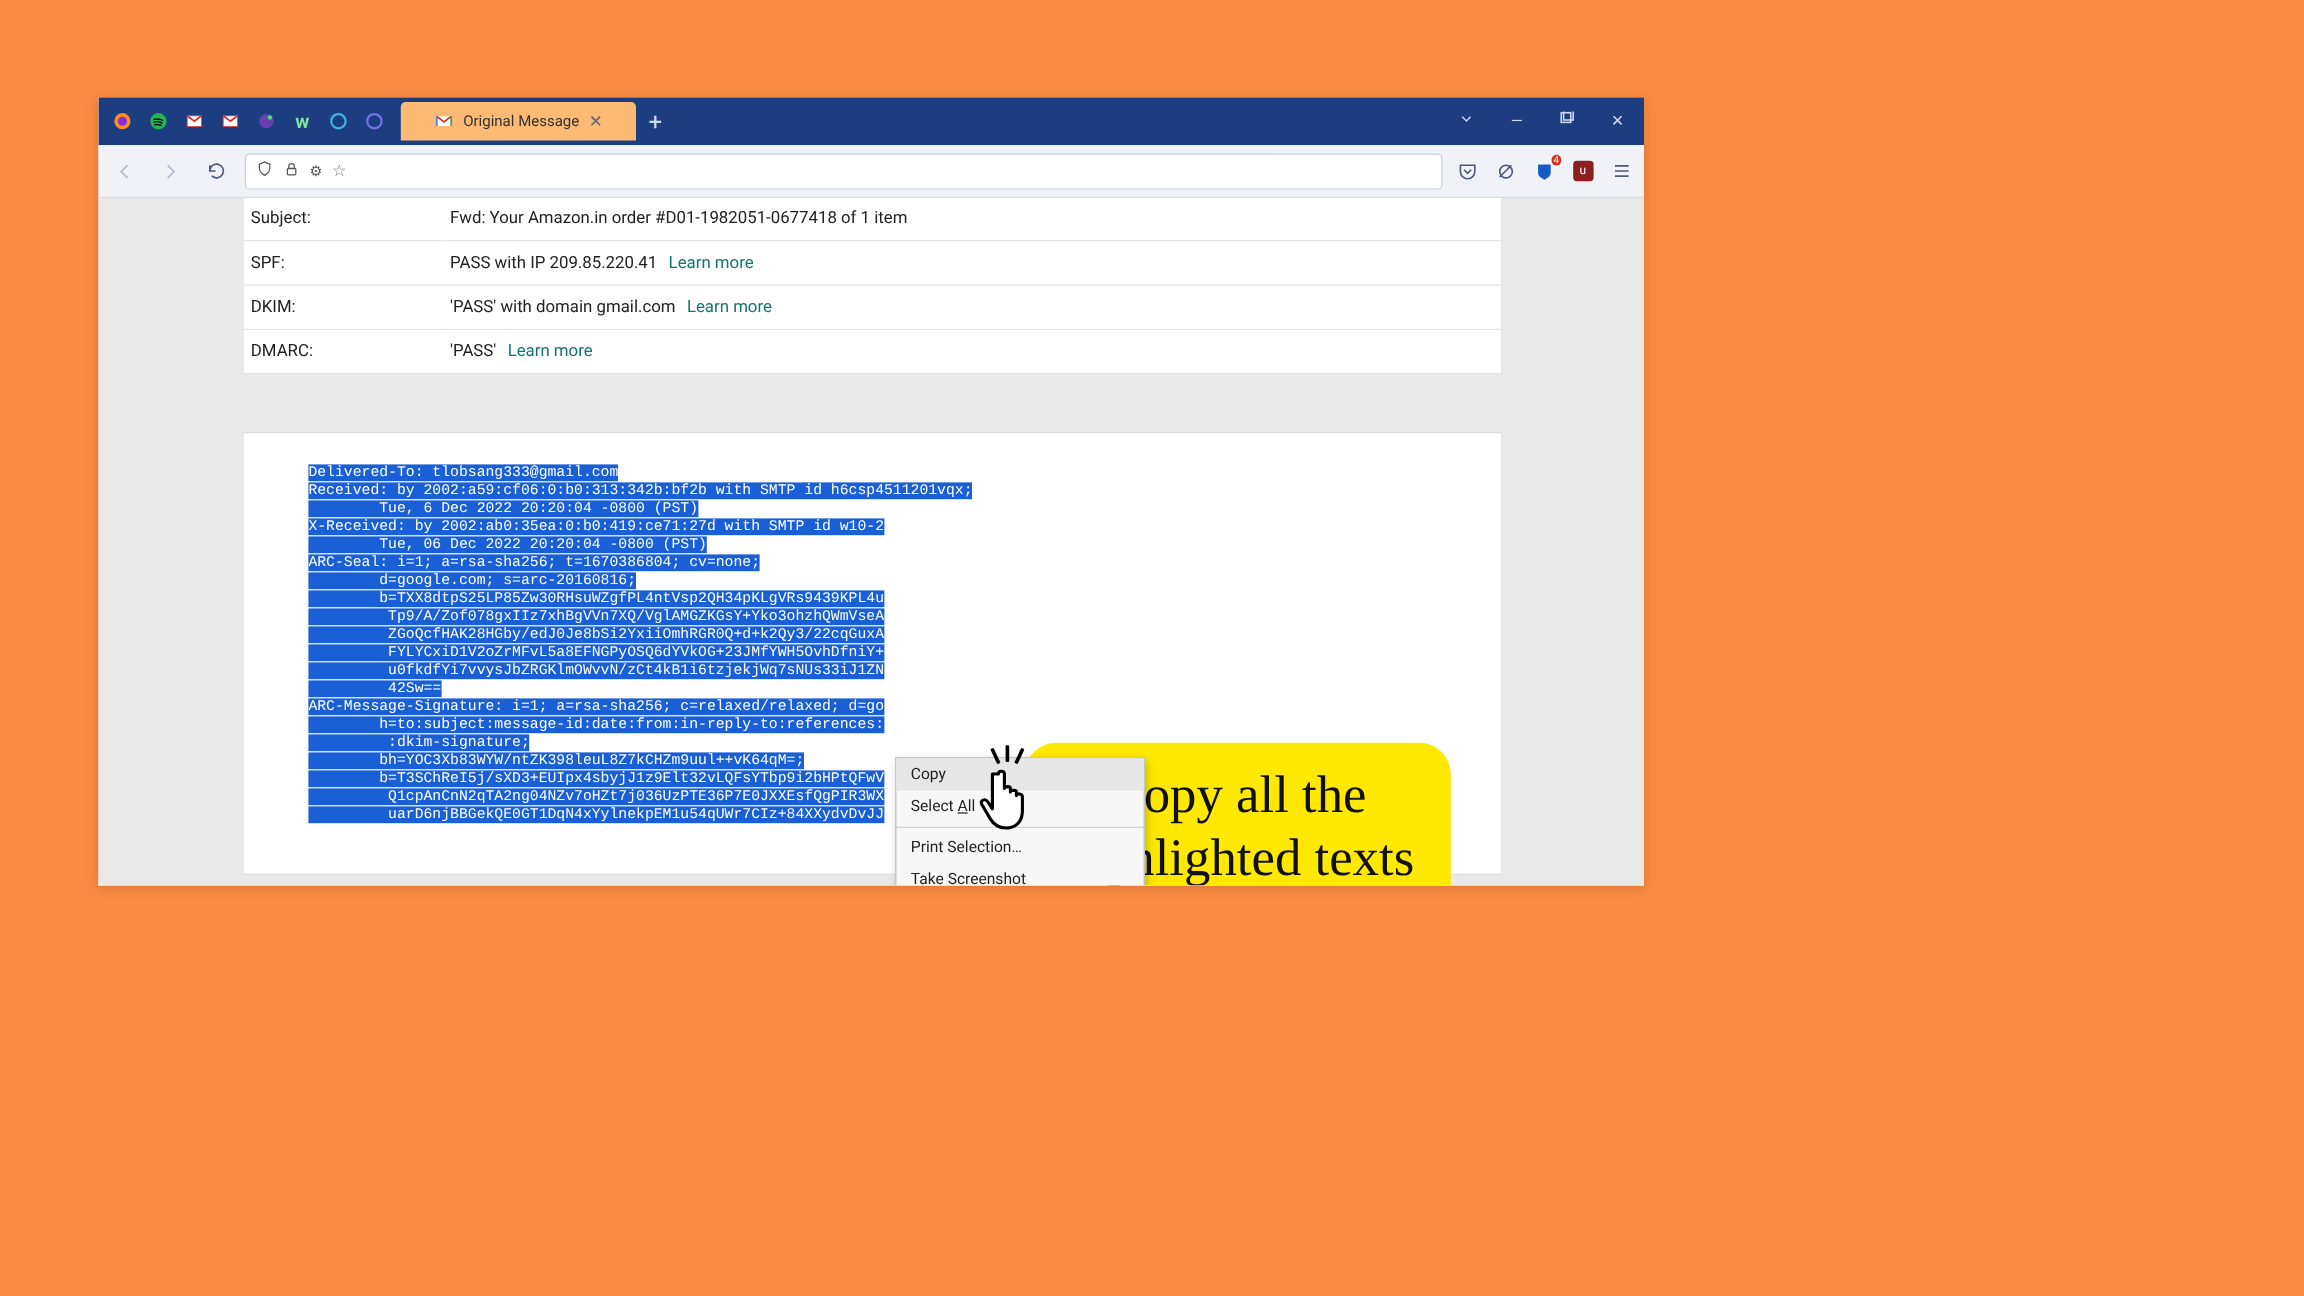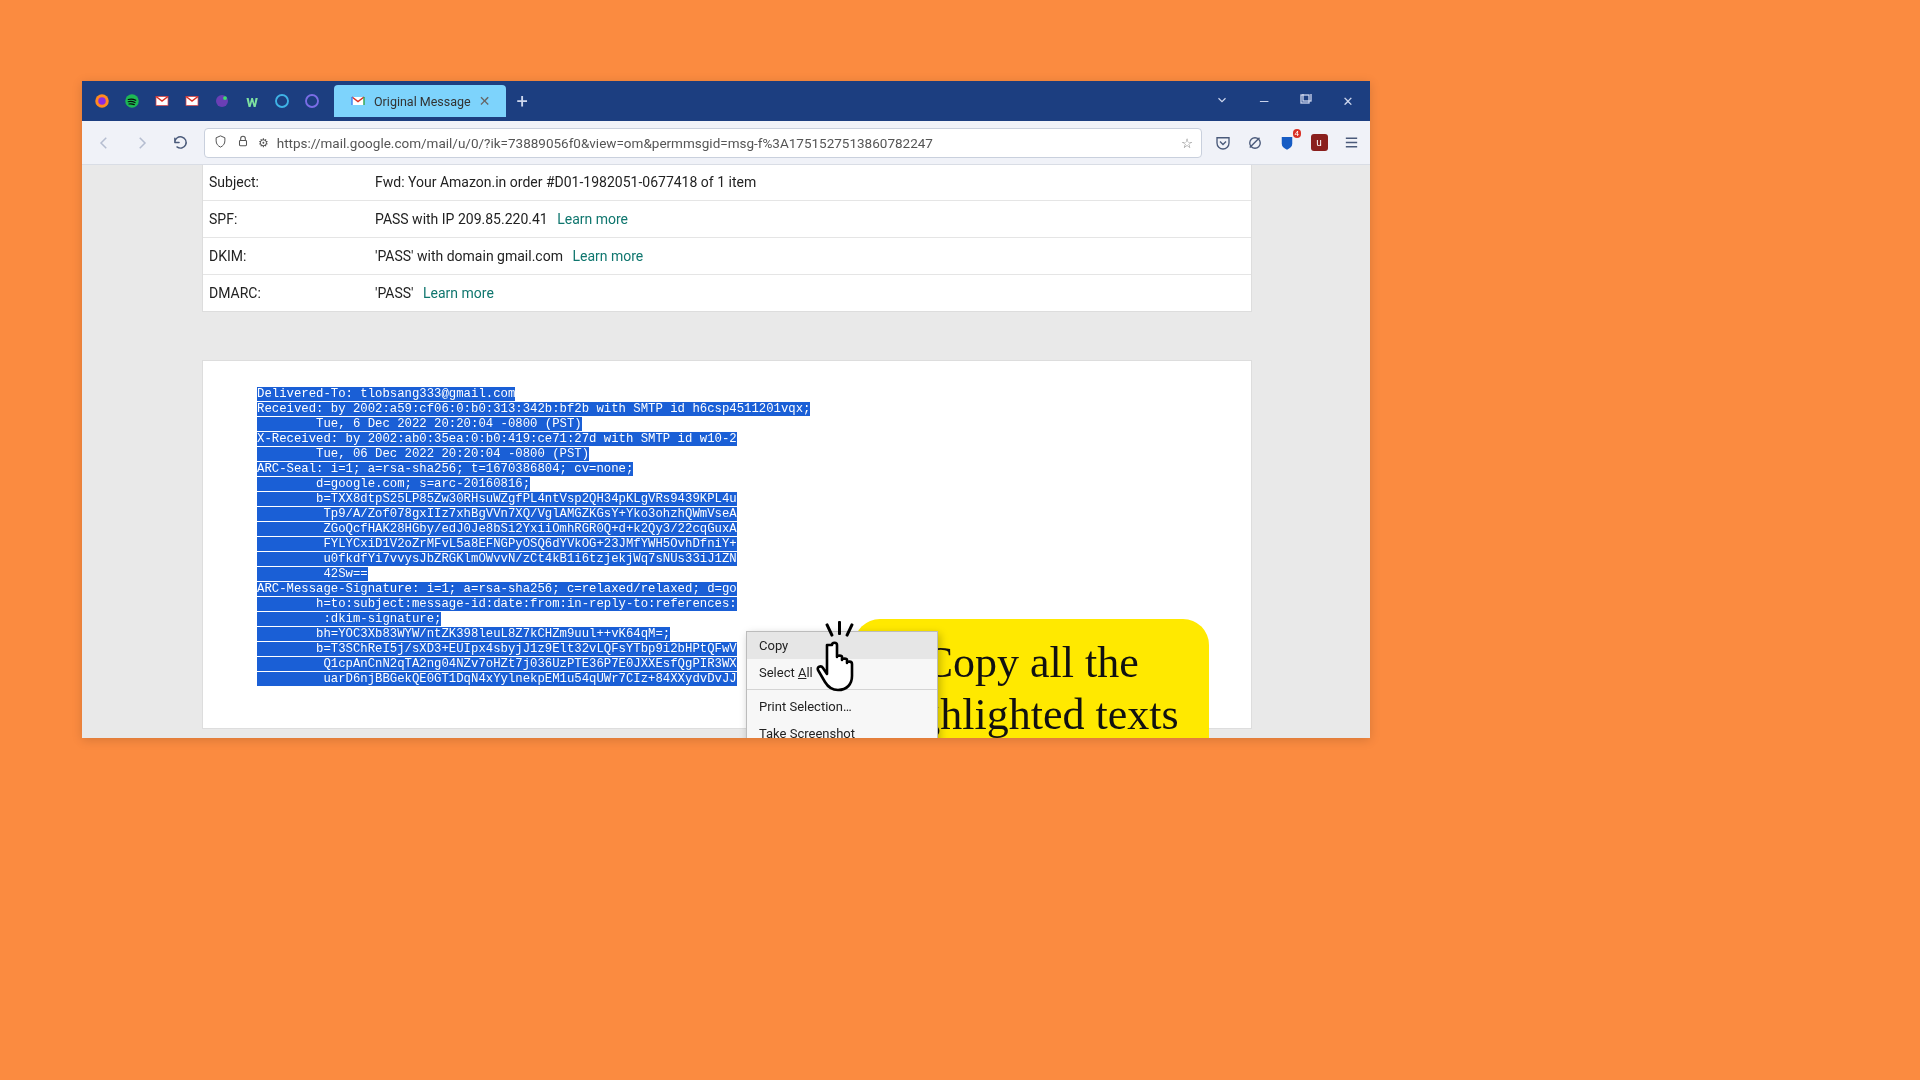--- a/index.html
+++ b/index.html
@@ -32,25 +32,25 @@
     padding: 0 6px;
   }
   .tb-left { display:flex; align-items:center; gap:2px; }
   .tb-icon {
     width: 28px; height: 28px;
     display:flex; align-items:center; justify-content:center;
     color: #fff;
   }
   .tb-icon svg { width:18px; height:18px; }
   .tab {
-    background:#7dd3fc;
+    background:#fdba74;
     height:32px;
     display:flex;
     align-items:center;
-    padding:0 16px;
+    padding:0 28px;
     border-radius:4px 4px 0 0;
     margin-left:8px;
     gap:8px;
     font-size:12.5px;
     color:#333;
     min-width:170px;
   }
   .tab .tab-icon { width:16px; height:16px; display:inline-block; }
   .tab .close { color:#666; font-size:14px; margin-left:auto; }
   .newtab { color:#cfd8ee; font-size:20px; margin-left:10px; }
@@ -141,21 +141,21 @@
     color:#111;
     padding-left:28px;
   }
   .hl { background:#1a5fd6; color:#fff; }
 
   
   .ctx {
     position:absolute;
     left:664px;
     top:466px;
-    width:192px;
+    width:208px;
     background:#f7f7f7;
     border:1px solid #bcbcbc;
     box-shadow:2px 3px 8px rgba(0,0,0,0.25);
     font-size:13px;
     color:#222;
     z-index:50;
   }
   .ctx .mi {
     padding:6px 12px;
     display:flex;
@@ -324,21 +324,20 @@
             <path d="M12 3l7 3v5c0 5-3 8-7 10-4-2-7-5-7-10V6z" fill="none" stroke="#555" stroke-width="1.6"></path>
           </svg>
       </span>
       <span class="lock">
         <svg width="14" height="14" viewBox="0 0 24 24">
             <rect x="6" y="11" width="12" height="9" rx="1.5" fill="none" stroke="#555" stroke-width="1.8"></rect>
             <path d="M8 11V8a4 4 0 0 1 8 0v3" fill="none" stroke="#555" stroke-width="1.8"></path>
           </svg>
       </span>
       <span style="color:#555;font-size:12px;">⚙</span>
-      <span class="url">https://mail.google.com/mail/u/0/?ik=73889056f0&amp;view=om&amp;permmsgid=msg-f%3A1751527513860782247</span>
       <span class="star">☆</span>
     </div>
 
     <div class="ext-row">
       <div class="ext-ico">
         <svg width="18" height="18" viewBox="0 0 24 24">
             <path d="M4 5h16v7a8 8 0 0 1-16 0z" fill="none" stroke="#4a5a7a" stroke-width="1.8"></path>
             <path d="M8 10l4 4 4-4" fill="none" stroke="#4a5a7a" stroke-width="1.8"></path>
           </svg>
       </div>

